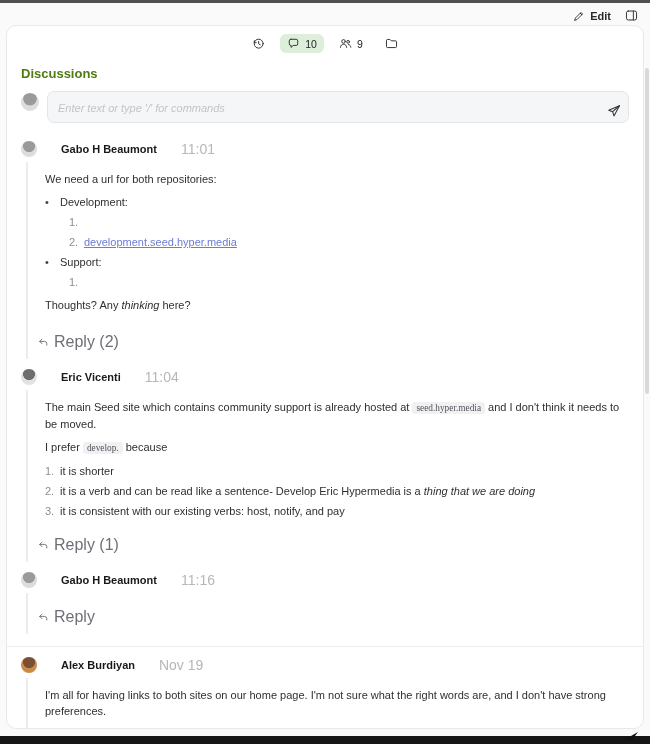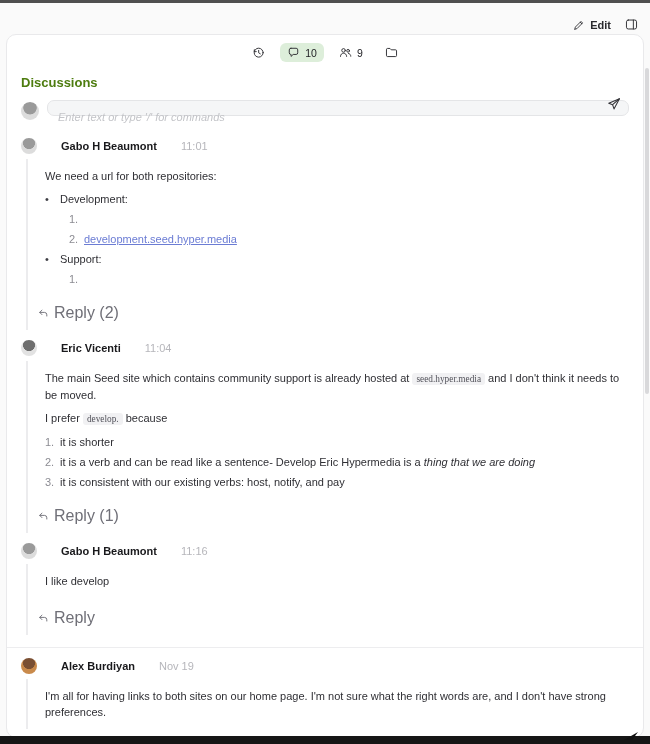--- a/index.html
+++ b/index.html
@@ -2,45 +2,45 @@
 <html><head>
 <meta charset="utf-8">
 <style>
   * { margin:0; padding:0; box-sizing:border-box; }
   html,body { width:650px; height:744px; }
   body { font-family:"Liberation Sans", sans-serif; background:#fafafa; position:relative; overflow:hidden; }
 
   .strip-top { position:absolute; top:0; left:0; right:0; height:3px; background:#4f4f4f; z-index:5; }
   .strip-bottom { position:absolute; bottom:0; left:0; right:0; height:8px; background:#161616; z-index:5; }
 
-  .window-bar { height:19px; margin-top:15px; display:flex; justify-content:flex-end; align-items:center; gap:14px; padding:0 12px; }
+  .window-bar { height:19px; margin-top:6px; display:flex; justify-content:flex-end; align-items:center; gap:14px; padding:0 12px; }
   .edit-btn { display:inline-flex; align-items:center; gap:5px; font-size:11px; font-weight:600; color:#2a2a2e; cursor:pointer; background:none; border:none; font-family:inherit; }
   .panel-btn { background:none; border:none; display:inline-flex; cursor:pointer; }
   .icon { display:inline-flex; }
 
   .card { margin:0 6px; height:704px; background:#fff; border:1px solid #e9e9eb; border-radius:10px; overflow:hidden; position:relative; }
 
   .doc-toolbar { display:flex; justify-content:center; align-items:center; gap:8px; padding-top:8px; }
   .tb-btn { display:inline-flex; align-items:center; gap:5px; padding:3px 7px; border:none; background:none; border-radius:6px; font-size:10.5px; color:#222226; cursor:pointer; font-family:inherit; }
   .tb-count { font-size:10.5px; color:#222226; }
 
   .page-title { font-size:13px; font-weight:700; color:#4d7c0f; margin:13px 0 0 14px; }
 
   .composer { display:flex; gap:8px; margin:10px 14px 2px 14px; align-items:flex-start; }
   .composer-avatar { width:18px; height:18px; border-radius:50%; flex:none; margin-top:2px; }
-  .composer-box { flex:1; height:16px; background:#f5f6f7; border:1px solid #e4e5e7; border-radius:7px; position:relative; padding:6px 10px; cursor:text; }
+  .composer-box { flex:1; height:32px; background:#f5f6f7; border:1px solid #e4e5e7; border-radius:7px; position:relative; padding:6px 10px; cursor:text; }
   .placeholder { font-size:11px; font-style:italic; color:#c3c4c8; }
   .send-btn { position:absolute; right:7px; bottom:4px; background:none; border:none; cursor:pointer; display:inline-flex; }
 
   .comments { margin-top:8px; }
   .comment { padding:10px 14px 0 14px; }
   .c-head { display:flex; align-items:center; gap:24px; height:16px; }
   .c-avatar { width:16px; height:16px; border-radius:50%; flex:none; }
   .c-name { font-size:11px; font-weight:700; color:#19191c; }
-  .c-time { font-size:11px; color:#b6b6bb; }
+  .c-time { font-size:14px; color:#b6b6bb; }
   .c-body { margin-left:5px; border-left:2px solid #ececee; padding:2px 0 2px 17px; margin-top:5px; min-height:12px; }
 
   .p { font-size:11px; line-height:16px; color:#2f2f34; margin:7px 0; }
   .li { display:flex; font-size:11px; line-height:16px; color:#2f2f34; margin:4px 0; }
   .li .marker { width:15px; flex:none; color:#8c8c93; }
   .li .marker.m-bullet { color:#3c3c42; }
   .li.ind2 { margin-left:24px; }
 
   .inline-code { font-family:Liberation Serif, serif; font-size:9.3px; background:#f1f1f3; color:#53535b; border-radius:3px; padding:1px 4px; }
   .inline-link { color:#6b7cd4; text-decoration:underline; cursor:pointer; }
@@ -151,21 +151,21 @@
           </div><div class="li ind2">
             <span class="marker">1.</span>
           </div><div class="li ind2">
             <span class="marker">2.</span>
             <span><a class="inline-link">development.seed.hyper.media</a></span>
           </div><div class="li">
             <span class="marker m-bullet">•</span>
             <span><span>Support:</span></span>
           </div><div class="li ind2">
             <span class="marker">1.</span>
-          </div><button class="reply-btn">
+          </div><div class="p"><span>Thoughts? Any </span><em>thinking</em><span> here?</span></div><button class="reply-btn">
             <svg class="sicon-light" width="11" height="11" viewBox="0 0 14 14">
               <path d="M5 2.8 2.2 5.6 5 8.4"></path>
               <path d="M2.2 5.6h6a3 3 0 0 1 3 3v1.6"></path>
             </svg>
             <span>Reply (2)</span>
           </button></div>
       </div>
       <div class="comment">
         <div class="c-head">
           <span class="c-avatar" style="background: radial-gradient(circle at 50% 32%, rgb(110, 110, 110) 0px, rgb(110, 110, 110) 42%, rgb(226, 226, 226) 46%);"></span>
@@ -188,21 +188,21 @@
             </svg>
             <span>Reply (1)</span>
           </button></div>
       </div>
       <div class="comment">
         <div class="c-head">
           <span class="c-avatar" style="background: radial-gradient(circle at 50% 32%, rgb(154, 154, 154) 0px, rgb(154, 154, 154) 42%, rgb(220, 220, 220) 46%);"></span>
           <span class="c-name">Gabo H Beaumont</span>
           <span class="c-time">11:16</span>
         </div>
-        <div class="c-body"><div class="p"><span>I like develop</span></div><button class="reply-btn">
+        <div class="c-body"><button class="reply-btn">
             <svg class="sicon-light" width="11" height="11" viewBox="0 0 14 14">
               <path d="M5 2.8 2.2 5.6 5 8.4"></path>
               <path d="M2.2 5.6h6a3 3 0 0 1 3 3v1.6"></path>
             </svg>
             <span>Reply</span>
           </button></div>
       </div>
       <div class="divider"></div>
       <div class="comment">
         <div class="c-head">

